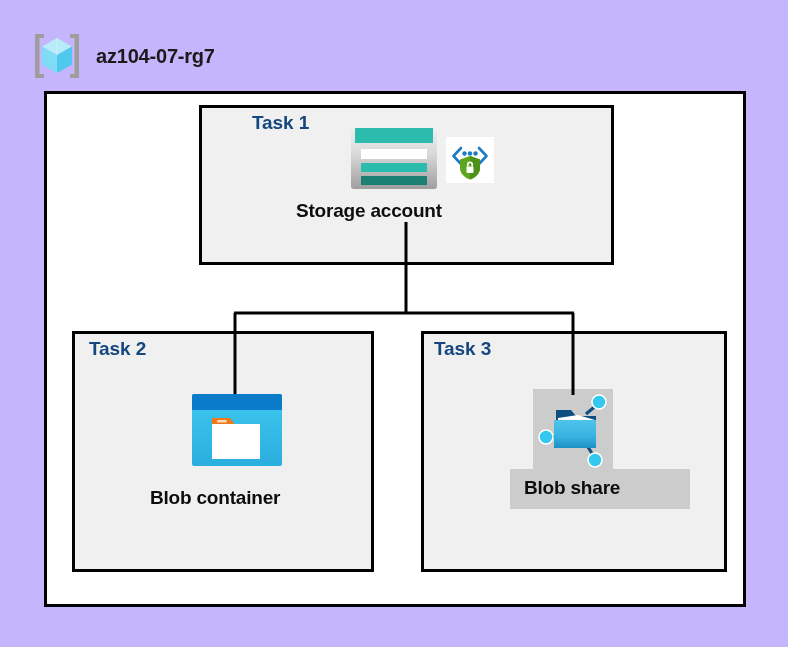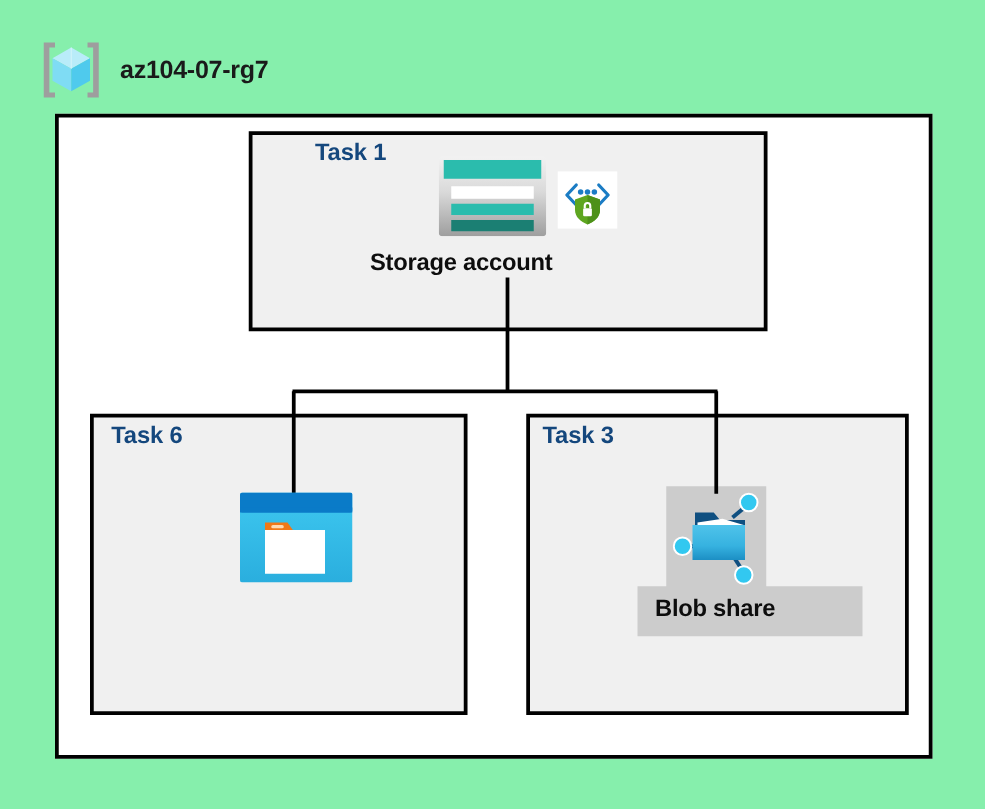--- a/index.html
+++ b/index.html
@@ -10,21 +10,21 @@
   }
   body {
     font-family: "Liberation Sans", sans-serif;
     -webkit-font-smoothing: antialiased;
   }
 
   #canvas {
     position: relative;
     width: 788px;
     height: 647px;
-    background: #86efac;
+    background: #c4b5fd;
     overflow: hidden;
   }
 
   
   #rg-header {
     position: absolute;
     left: 30px;
     top: 28px;
     width: 300px;
     height: 56px;
@@ -193,39 +193,40 @@
     <path d="M24 19 L34 22.5 L34 31 C34 36.5 29.5 40.5 24 42.5 Z" fill="#4d9119"></path>
 
     <rect x="20.5" y="29.5" width="7" height="6.5" rx="1" fill="#ffffff"></rect>
     <path d="M21.8 29.5 L21.8 27.6 C21.8 26.3 22.8 25.4 24 25.4
              C25.2 25.4 26.2 26.3 26.2 27.6 L26.2 29.5" stroke="#ffffff" stroke-width="1.7" fill="none"></path>
   </svg>
 
   <div class="node-label" id="storage-label">Storage account</div>
 
   <div class="task-box" id="task2-box"></div>
-  <div class="task-label" id="task2-label">Task 6</div>
+  <div class="task-label" id="task2-label">Task 2</div>
 
   <svg class="icon" id="blob-icon" viewBox="0 0 90 72">
     <defs>
       <linearGradient id="blobBody" x1="0" y1="0" x2="0" y2="1">
         <stop offset="0" stop-color="#3ec8f0"></stop>
         <stop offset="1" stop-color="#2aaede"></stop>
       </linearGradient>
     </defs>
     <rect x="0" y="0" width="90" height="72" rx="2" fill="url(#blobBody)"></rect>
     <rect x="0" y="0" width="90" height="16" rx="2" fill="#0a7bc8"></rect>
     <rect x="0" y="12" width="90" height="4" fill="#0a7bc8"></rect>
 
     <path d="M20 24 L38 24 L43 31 L20 31 Z" fill="#f07818"></path>
     <rect x="25" y="26" width="10" height="2.6" rx="1.3" fill="#ffd9b0"></rect>
 
     <rect x="20" y="30" width="48" height="35" fill="#ffffff"></rect>
   </svg>
 
+  <div class="node-label" id="blob-label">Blob container</div>
 
   <div class="task-box" id="task3-box"></div>
   <div class="task-label" id="task3-label">Task 3</div>
 
   <div class="gray-block" id="fs-block-icon"></div>
   <div class="gray-block" id="fs-block-label"></div>
 
   <svg class="icon" id="fileshare-icon" viewBox="0 0 74 78">
     <defs>
       <linearGradient id="fsFolder" x1="0" y1="0" x2="0" y2="1">

